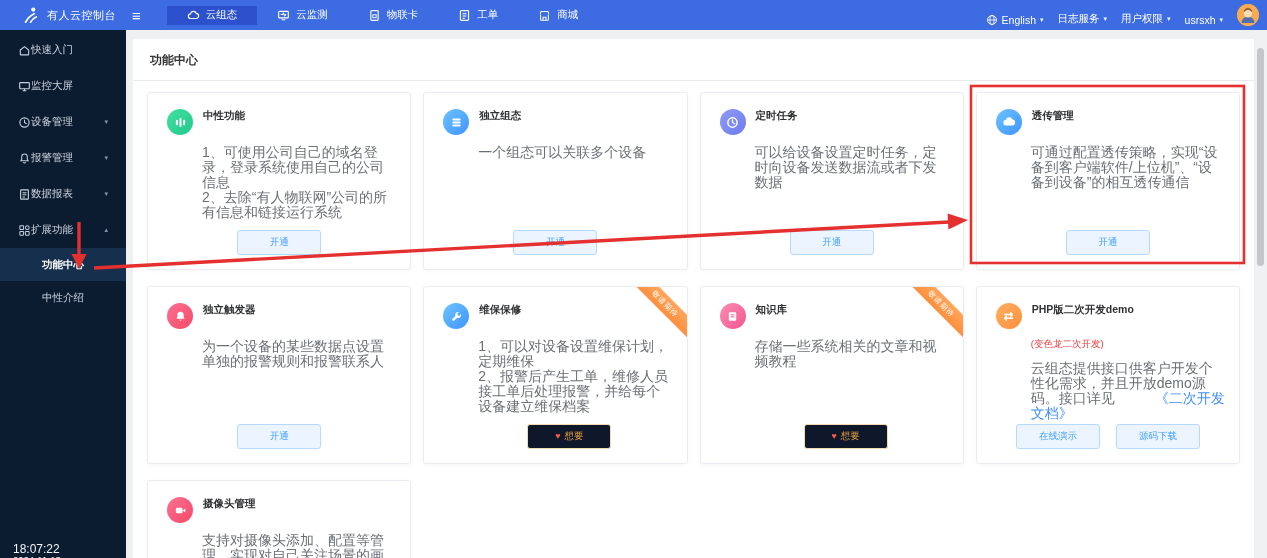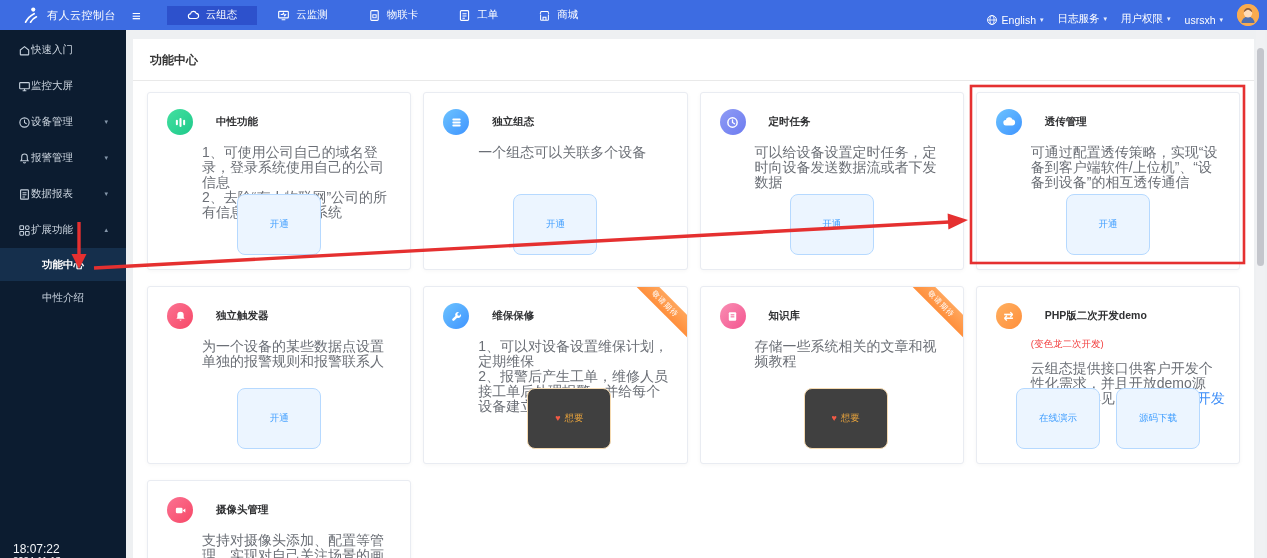--- a/index.html
+++ b/index.html
@@ -31,29 +31,29 @@
   .clock { position:absolute; left:13px; top:512px; font-size:12px; color:#f2f5f8; }
   .clock-date { position:absolute; left:13px; top:524px; font-size:9.5px; color:#f2f5f8; }
 
   
   .main { position:absolute; left:126px; top:30px; right:0; bottom:0; background:#eef0f2; }
   .panel { position:absolute; left:7px; top:9px; right:13px; bottom:0; background:#fff; overflow:hidden; }
   .page-title { font-size:12px; font-weight:bold; color:#333; padding:13px 17px 11px; border-bottom:1px solid #e9e9e9; }
   .cards { padding:11px 14px; display:grid; grid-template-columns:repeat(4,1fr); grid-auto-rows:178px; gap:16px 12px; }
   .card { position:relative; background:#fff; border:1px solid #e9ecf2; border-radius:3px;
     box-shadow:0 1px 4px rgba(0,0,0,.04); overflow:hidden; }
-  .card-head { display:flex; align-items:center; gap:23px; padding:16px 16px 0 19px; }
+  .card-head { display:flex; align-items:flex-start; gap:10px; padding:16px 16px 0 19px; }
   .cicon { width:26px; height:26px; border-radius:50%; display:flex; align-items:center; justify-content:center; flex:0 0 26px; }
   .ctitle { font-size:10.5px; font-weight:bold; color:#303133; }
   .cnote { margin:9px 14px 0 54px; font-size:9.5px; color:#f23c3c; }
   .cdesc { margin:10px 14px 0 54px; font-size:14px; color:#6b6f76; line-height:15px; white-space:pre-line; }
   .link { color:#3e8ef7; cursor:pointer;margin-left:36px; }
   .actions { position:absolute; left:0; right:0; bottom:14px; display:flex; justify-content:center; gap:16px; }
-  .btn { font-size:9.5px; width:84px; padding:23px 0; text-align:center; border-radius:8px; cursor:pointer; background:#ecf5ff; border:1px solid #b6d9ff; color:#409eff; }
-  .btn.orange { background:#404040; border-color:#f5dab1; color:#e6a23c;margin-left:28px; }
+  .btn { font-size:9.5px; width:84px; padding:5px 0; text-align:center; border-radius:3px; cursor:pointer; background:#ecf5ff; border:1px solid #b6d9ff; color:#409eff; }
+  .btn.orange { background:#0f172a; border-color:#f5dab1; color:#e6a23c;margin-left:28px; }
   .heart { color:#f25a45; margin-right:4px; font-size:9px; }
   .ribbon { position:absolute; top:9px; right:-27px; width:98px; transform:rotate(45deg);
     background:linear-gradient(180deg,#ffa65c,#ff8f3c); color:#fff; font-size:7.5px; letter-spacing:1px;
     text-align:center; padding:3px 0; }
   
   .g-green  { background:linear-gradient(135deg,#43e0a0,#1fc98b); }
   .g-blue   { background:linear-gradient(135deg,#6cc3ff,#3f94ff); }
   .g-indigo { background:linear-gradient(135deg,#8f9cf5,#6d7bf0); }
   .g-red    { background:linear-gradient(135deg,#fb7292,#f74867); }
   .g-pink   { background:linear-gradient(135deg,#f98fb4,#f4548f); }

